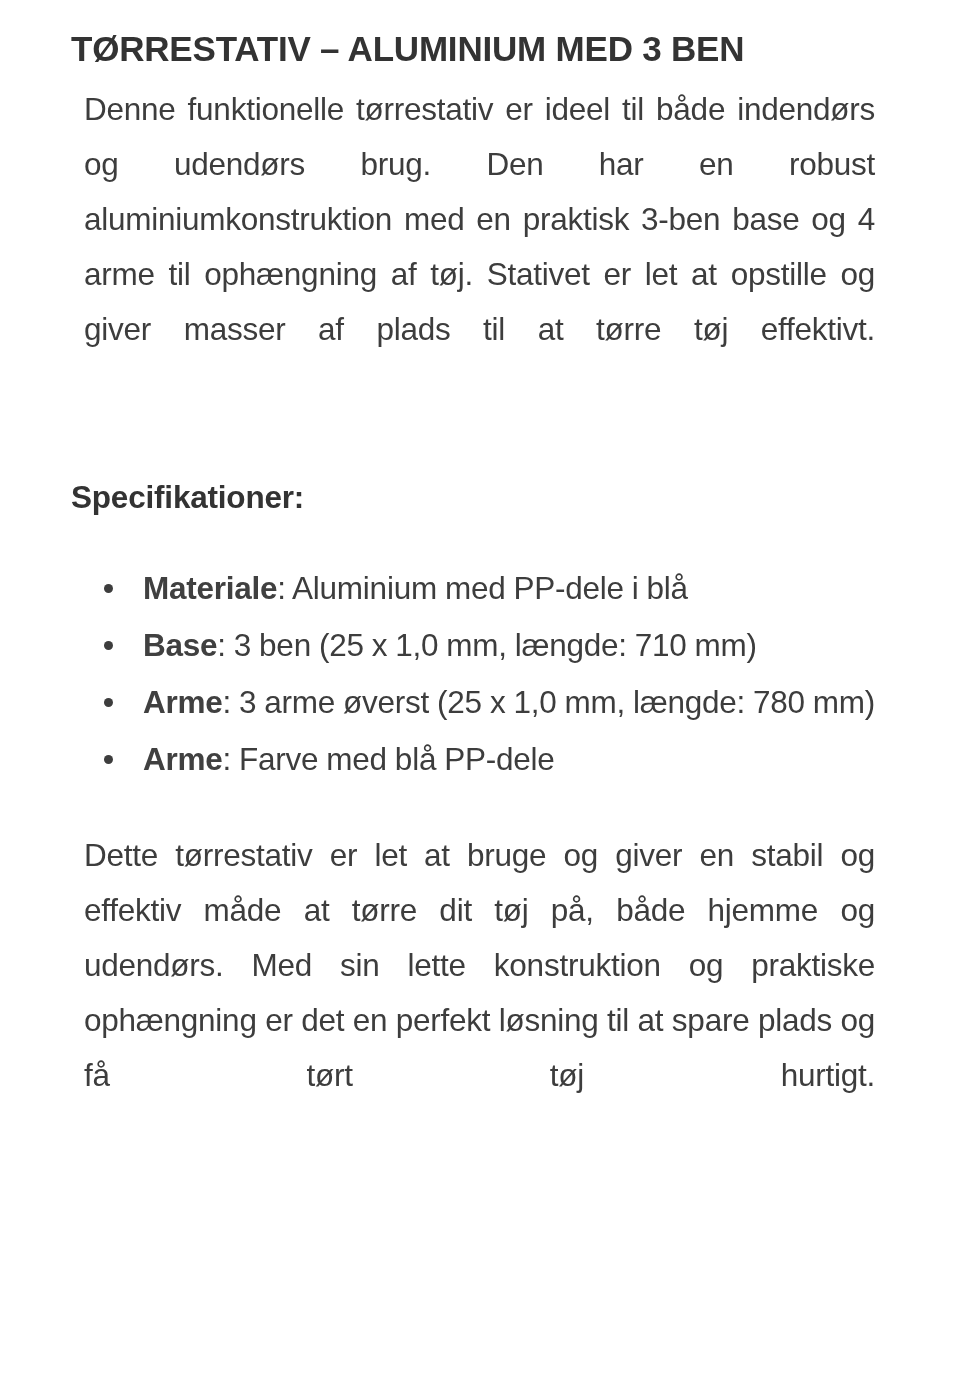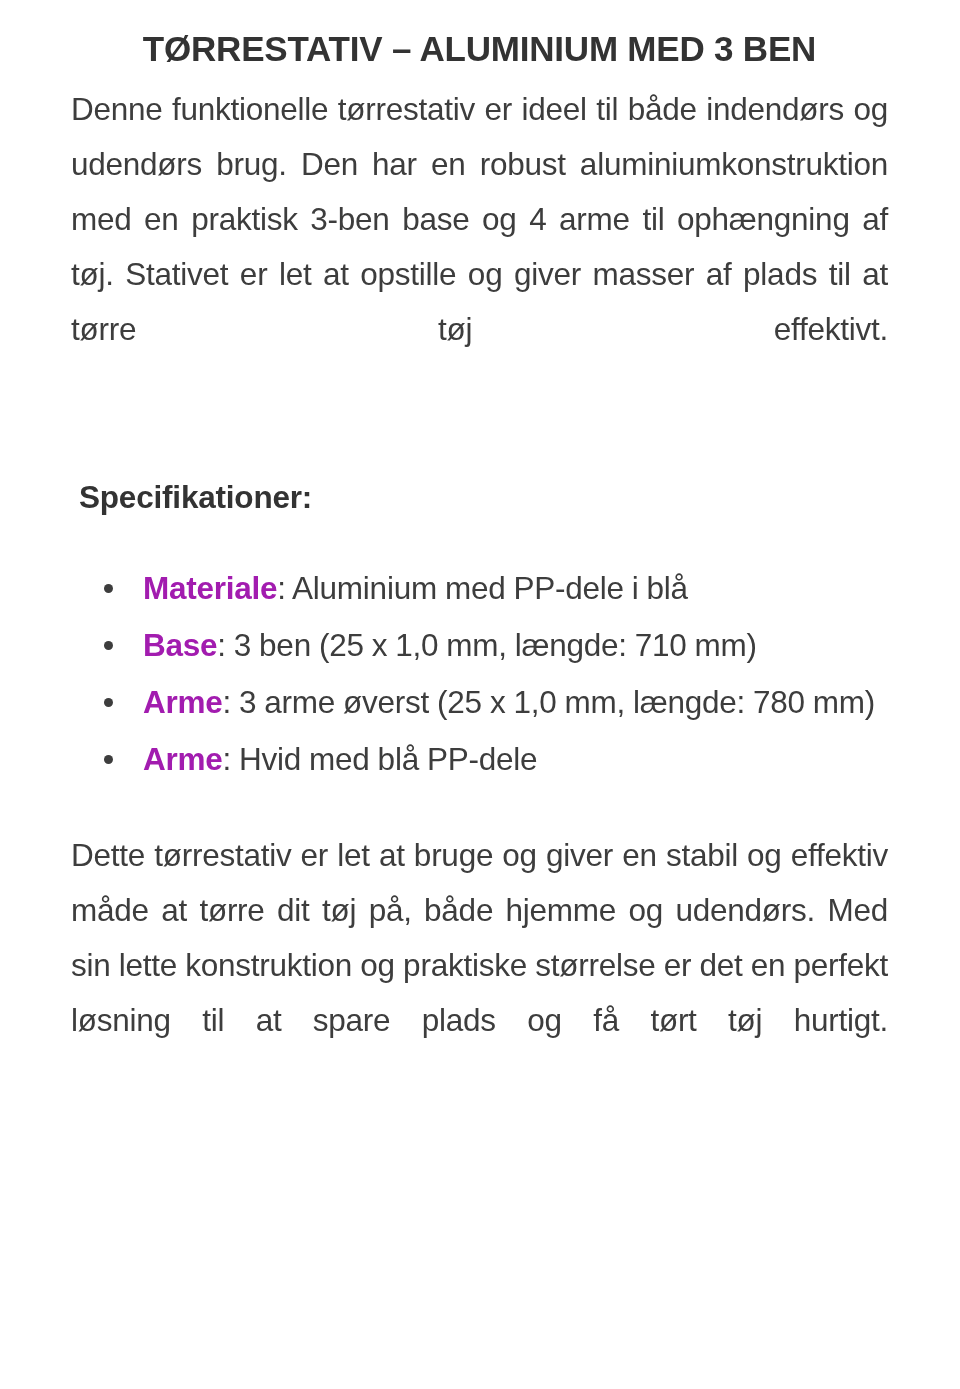--- a/index.html
+++ b/index.html
@@ -27,26 +27,25 @@
   
   .product-title {
     margin: 0;
     padding: 0;
     font-size: 35px;
     font-weight: 700;
     line-height: 46px;
     letter-spacing: -0.2px;
     color: #333333;
     white-space: nowrap;
-    text-align: center;
   }
 
   
   .body-text {
-    margin: 0;
+    margin: 13px;
     padding: 0;
     font-size: 31.5px;
     font-weight: 400;
     line-height: 55px;
     color: #3d3d3d;
     text-align: justify;
     text-justify: inter-word;
     letter-spacing: -0.25px;
     word-spacing: -0.5px;
   }
@@ -61,21 +60,21 @@
 
   
   .body-text:after {
     content: "";
     display: inline-block;
     width: 100%;
   }
 
   
   .specs-heading {
-    margin: 8px;
+    margin: 0;
     padding: 0;
     margin-top: 62px;
     font-size: 31.5px;
     font-weight: 700;
     line-height: 46px;
     color: #333333;
     letter-spacing: -0.2px;
   }
 
   
@@ -101,21 +100,21 @@
     left: 33px;
     top: 24px;
     width: 9px;
     height: 9px;
     border-radius: 50%;
     background: #3d3d3d;
   }
 
   .spec-label {
     font-weight: 700;
-    color: #a21caf;
+    color: #404040;
   }
 
   .spec-value {
     font-weight: 400;
   }
 </style>
 </head>
 <body>
 
 <div class="page">
@@ -140,20 +139,20 @@
 
     <li class="spec-item">
       <span class="spec-bullet"></span>
       <span class="spec-label">Arme</span><span class="spec-value">: </span><span class="spec-value">3 arme øverst (25 x 1,0 mm, længde: 780 mm)</span>
     </li>
 
 
 
     <li class="spec-item">
       <span class="spec-bullet"></span>
-      <span class="spec-label">Arme</span><span class="spec-value">: </span><span class="spec-value">Hvid med blå PP-dele</span>
+      <span class="spec-label">Arme</span><span class="spec-value">: </span><span class="spec-value">Farve med blå PP-dele</span>
     </li>
 
   </ul>
 
-  <p class="body-text outro-paragraph">Dette tørrestativ er let at bruge og giver en stabil og effektiv måde at tørre dit tøj på, både hjemme og udendørs. Med sin lette konstruktion og praktiske størrelse er det en perfekt løsning til at spare plads og få tørt tøj hurtigt.</p>
+  <p class="body-text outro-paragraph">Dette tørrestativ er let at bruge og giver en stabil og effektiv måde at tørre dit tøj på, både hjemme og udendørs. Med sin lette konstruktion og praktiske ophængning er det en perfekt løsning til at spare plads og få tørt tøj hurtigt.</p>
 
 </div>
 
 </body></html>

